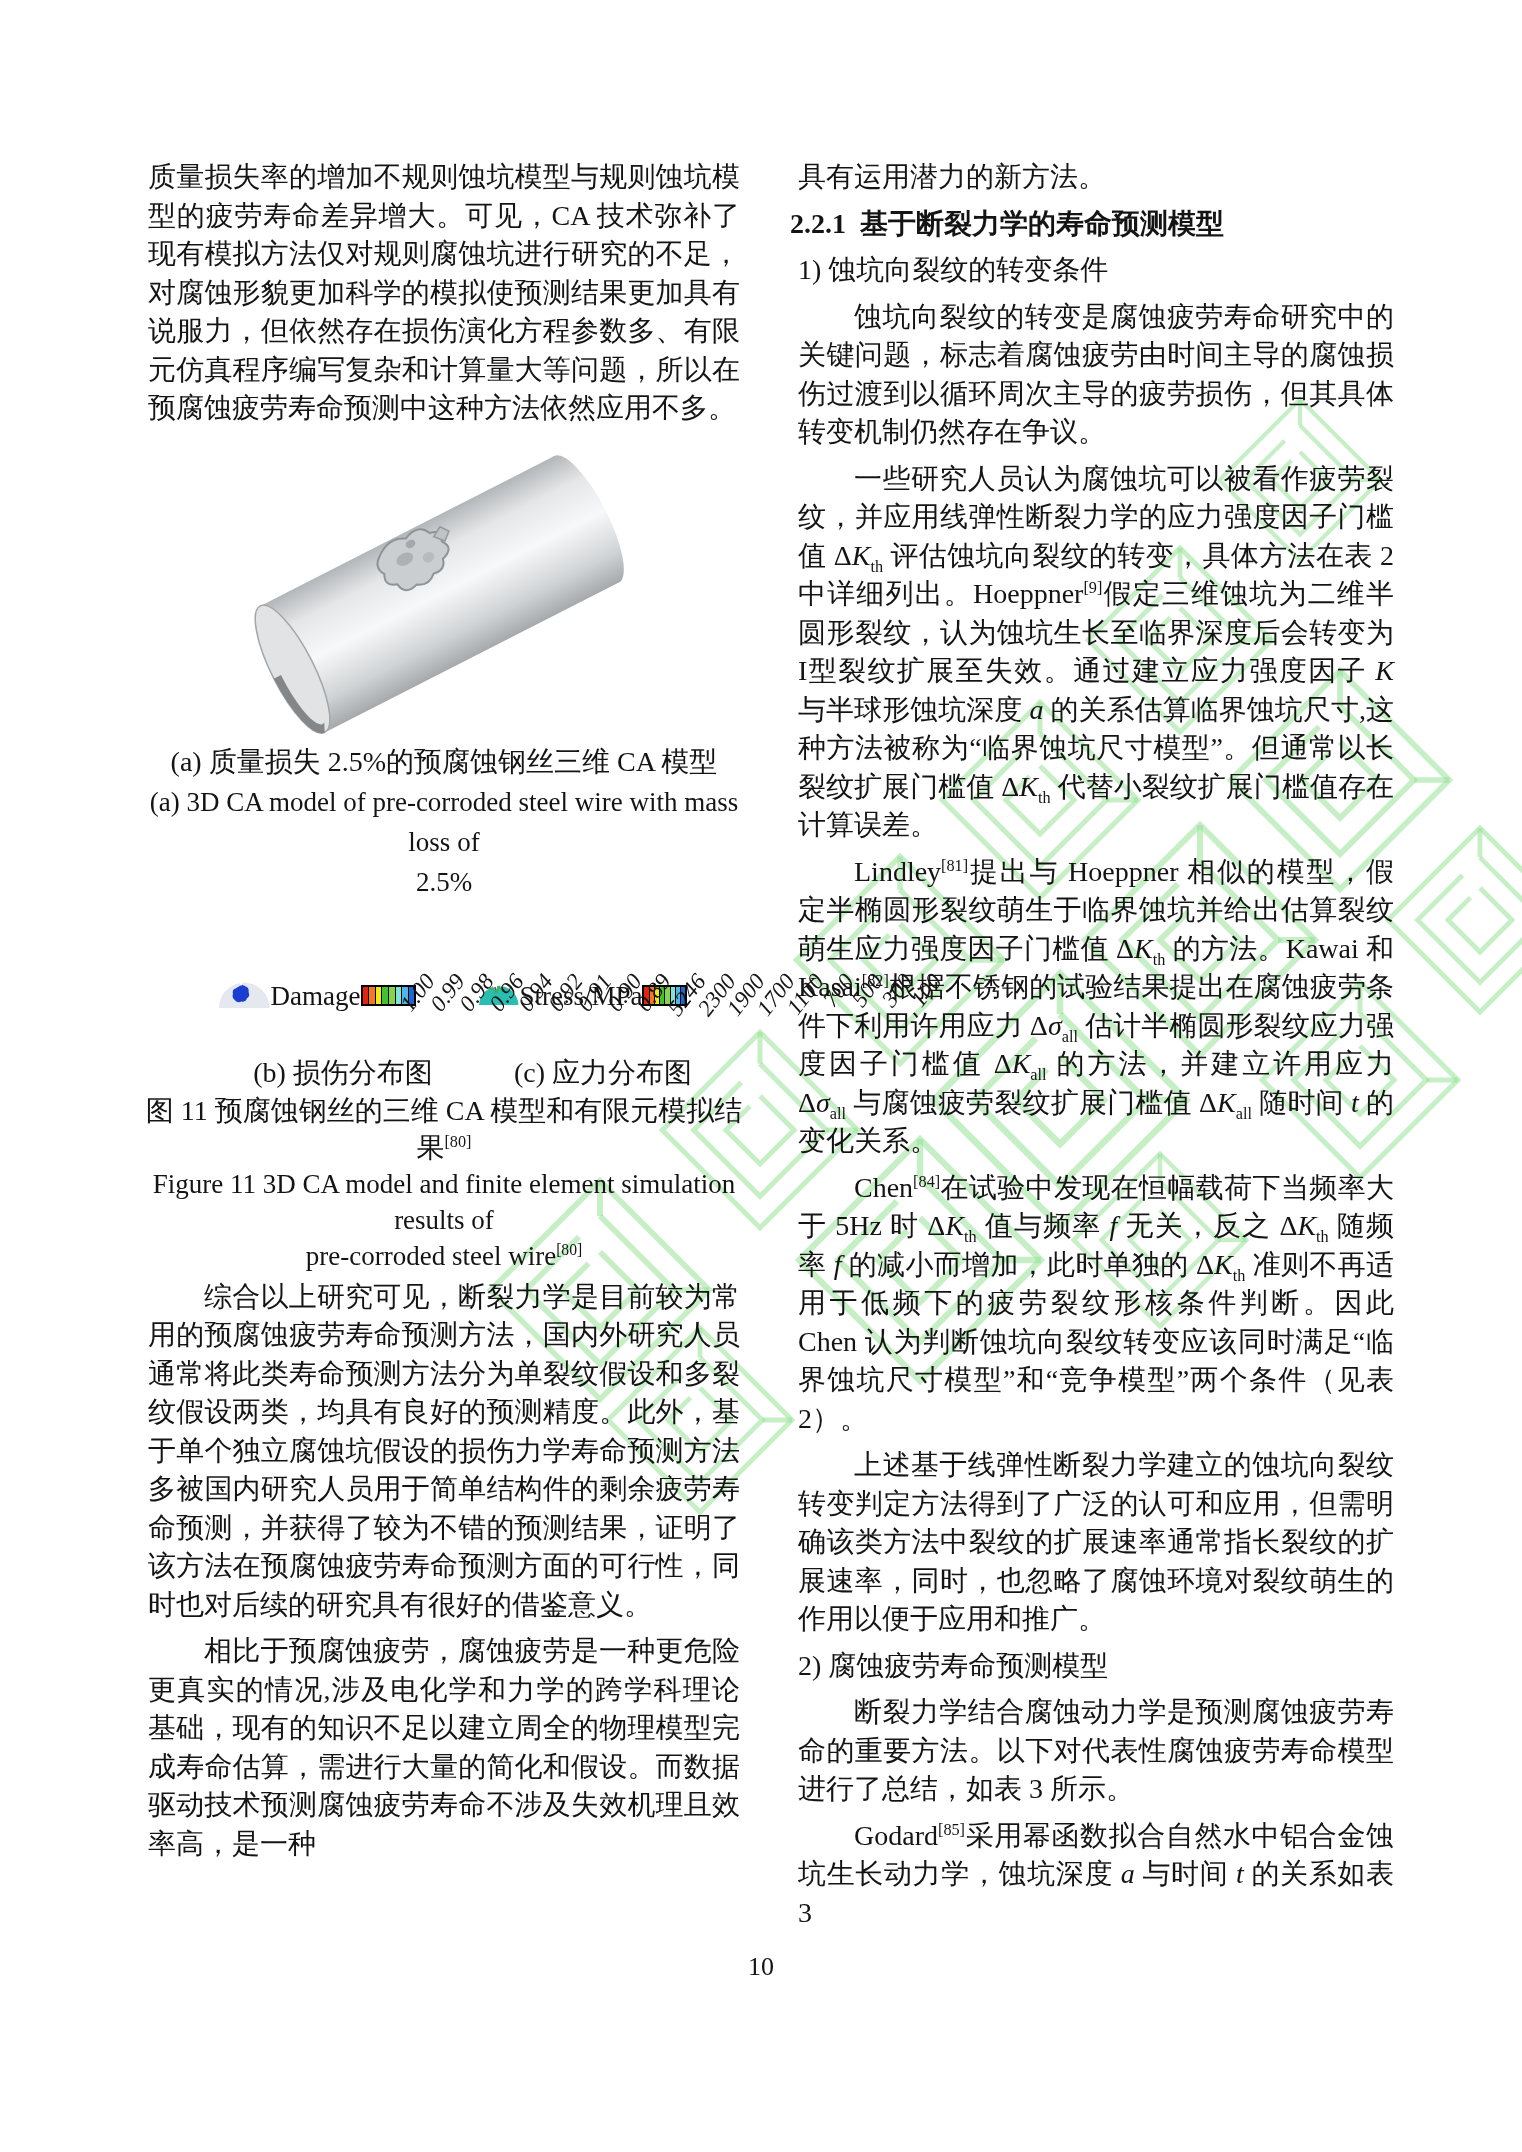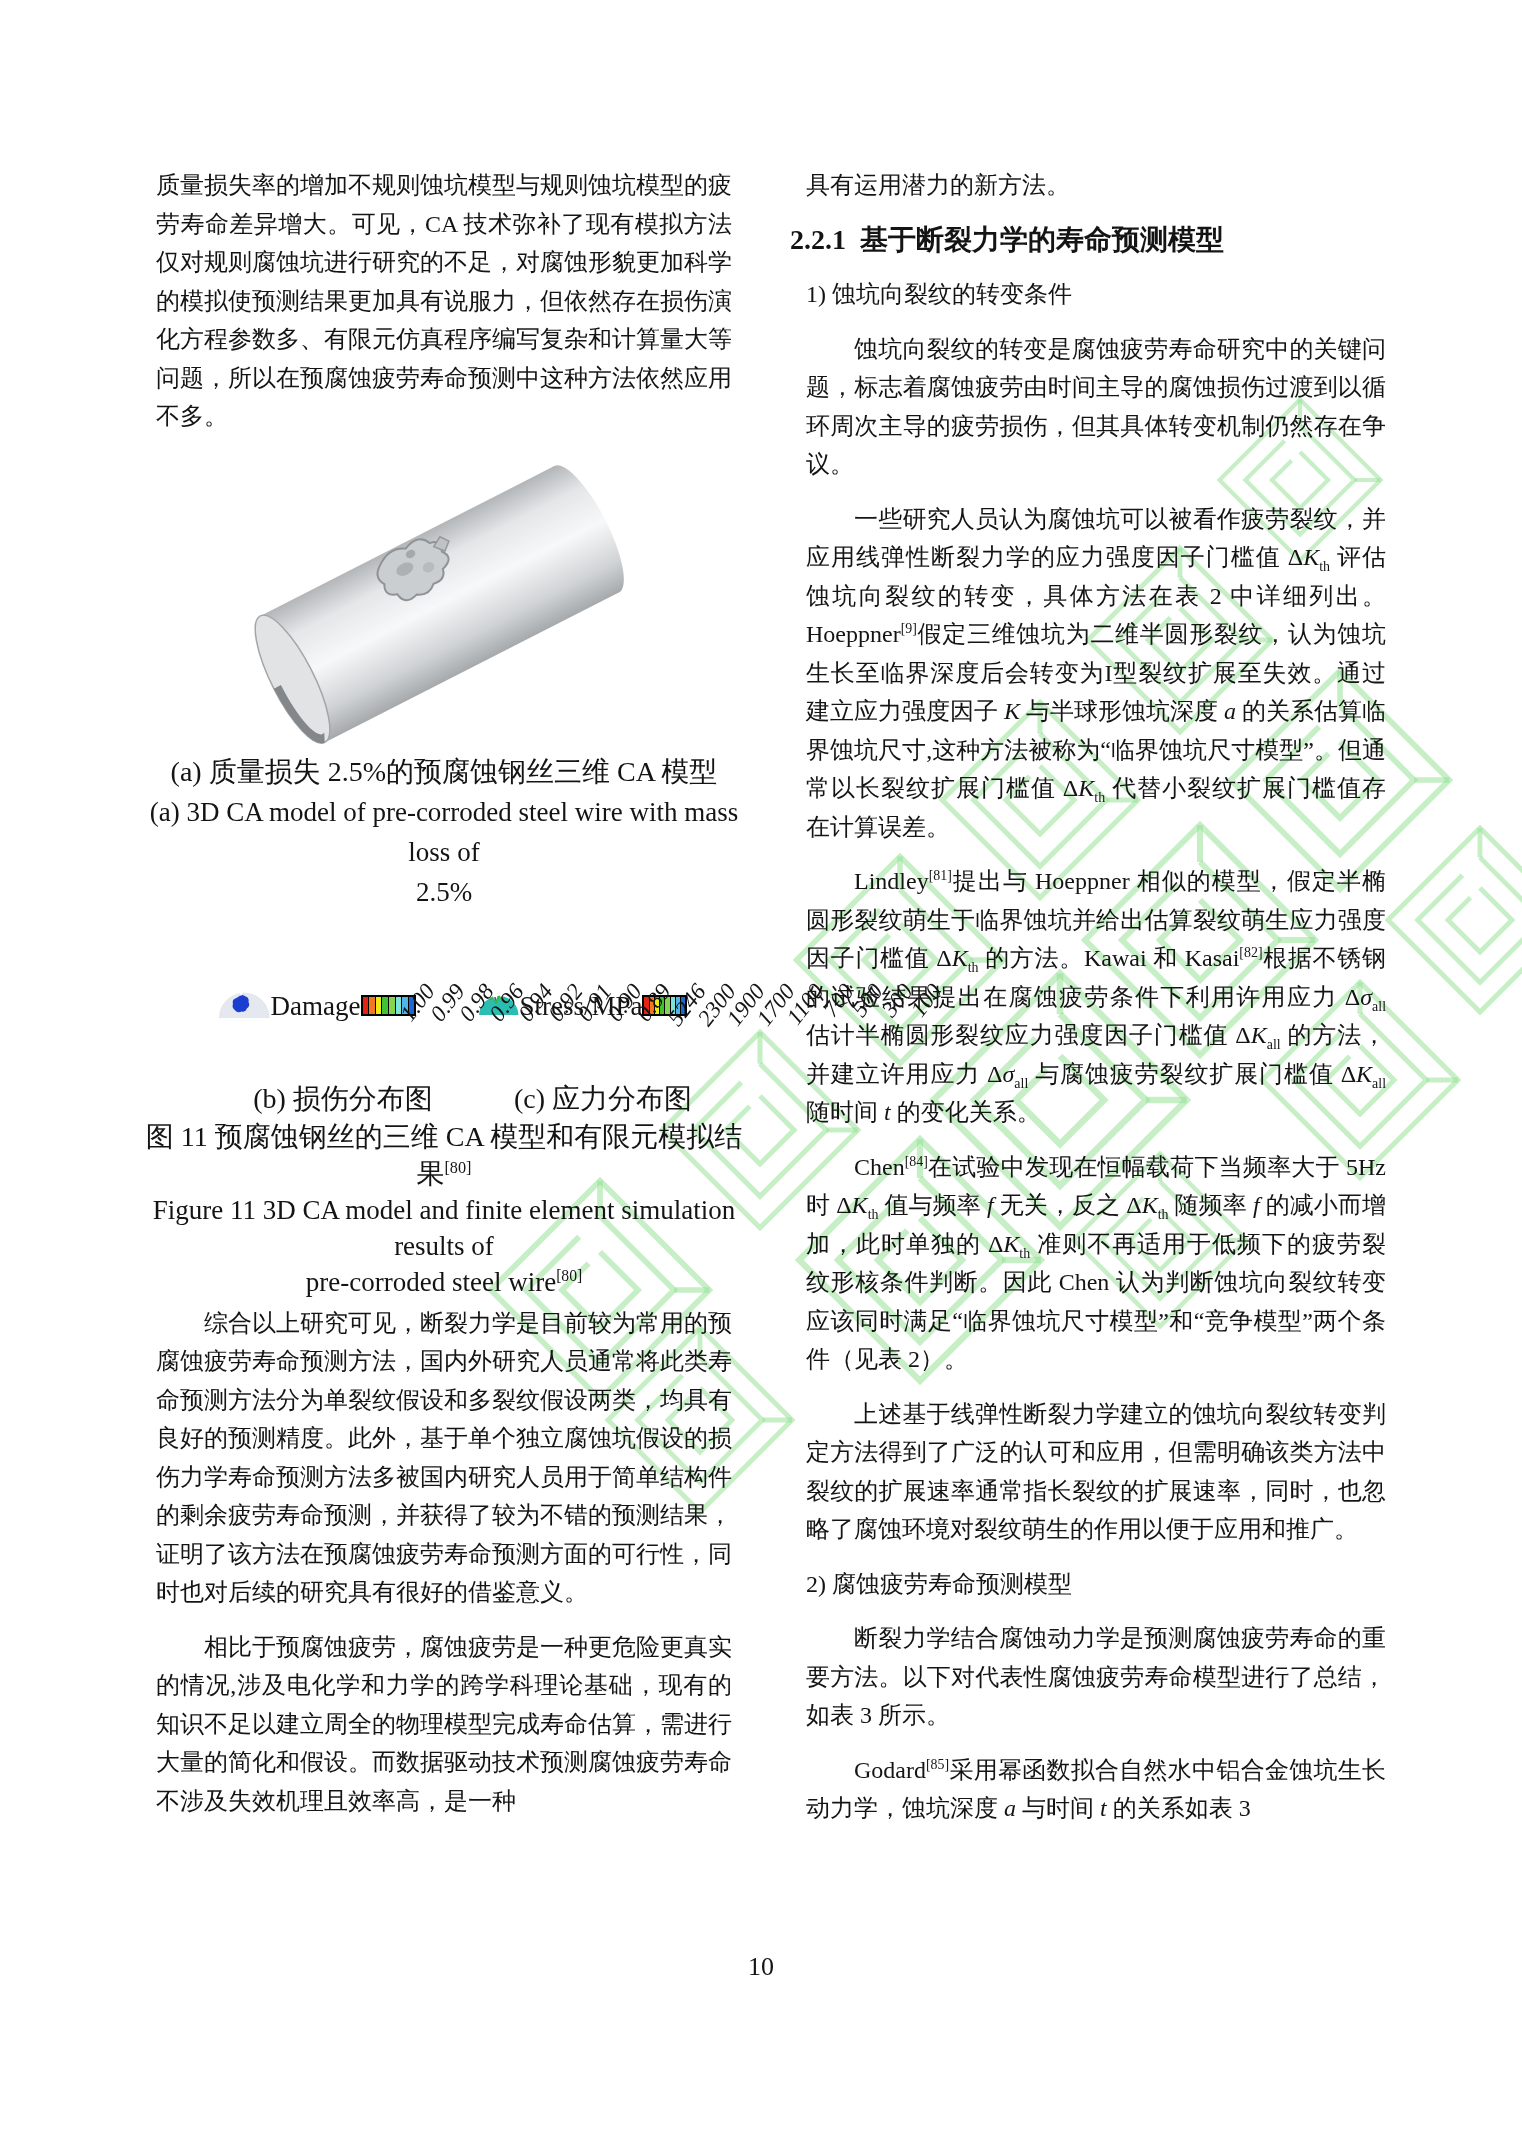--- a/index.html
+++ b/index.html
@@ -12,22 +12,22 @@
     color:#141414;
   }
   #watermark { position:absolute; left:0; top:0; z-index:0; pointer-events:none; }
   .wm { stroke:var(--watermark,#8ee08e); fill:none; stroke-width:6; opacity:.5; }
 
   .col { position:absolute; top:150px; z-index:1; }
   #left-col  { left:140px; width:608px; }
   #right-col { left:790px; width:612px; }
 
   p.body-text {
-    margin:16px;
-    font-size:24px;
+    margin:8px;
+    font-size:28px;
     line-height:38.5px;
     text-align:justify;
     text-align-last:left;
   }
   p.indent { text-indent:2em; }
 
   .h22 {
     margin:42px 0 30px 0;
     font-size:30px;
     line-height:40px;
@@ -44,21 +44,21 @@
   i   { font-style:italic; }
 
   
   .fig-a-wrap { height:300px; margin-top:14px; text-align:center; }
   .fig-caption { margin:0; text-align:center; font-size:28px; line-height:40px; }
   .fig-caption-en { font-size:27px; }
 
   .fig-bc { display:flex; gap:10px; margin:34px 0 0 78px; }
   .fig-row { display:flex; gap:10px; margin-left:78px; }
   .fig-panel { width:250px; display:flex; flex-direction:row; align-items:center; }
-  .fig-cell  { width:250px; text-align:center; font-size:28px; line-height:38px;margin-top:16px; }
+  .fig-cell  { width:250px; text-align:center; font-size:28px; line-height:38px; }
   .fig-cell.en { font-size:26px; }
 
   .cb-title { font-size:27px; line-height:32px; margin-top:3px; }
   .colorbar {
     width:232px; height:17px;
     border:2px solid #000;
     display:flex;
     box-sizing:content-box;
     margin-top:2px;
   }

